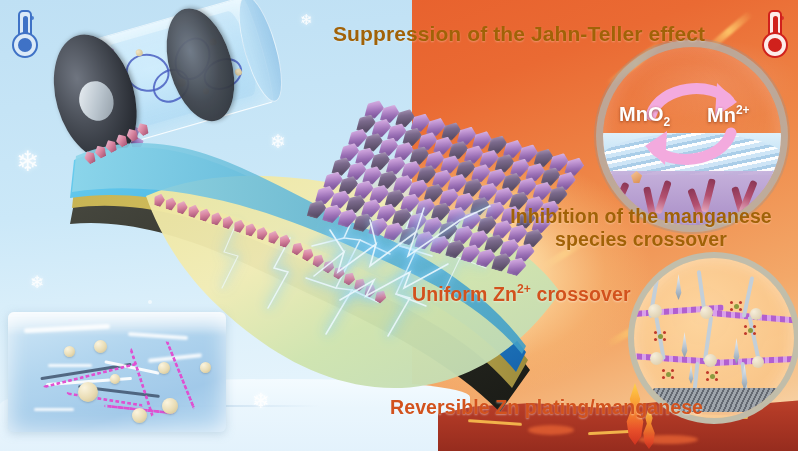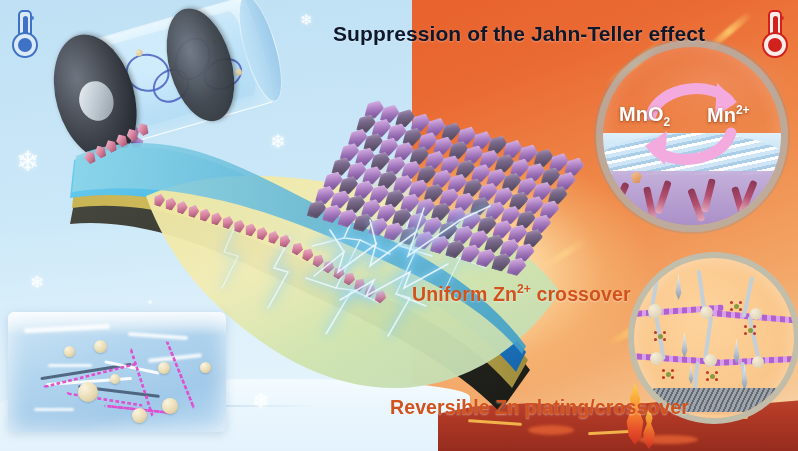--- a/index.html
+++ b/index.html
@@ -147,21 +147,21 @@
     clip-path:polygon(50% 0,72% 72%,50% 100%,28% 72%);}
   .electrode-sub{position:absolute;left:14px;bottom:6px;width:130px;height:24px;
     background:repeating-linear-gradient(92deg,#5c6470 0 2px,#9aa3ad 2px 5px);
     transform:skewX(-24deg);border-radius:2px;opacity:.95;}
   .ion{position:absolute;width:12px;height:12px;}
   .ion b{position:absolute;left:4px;top:4px;width:5px;height:5px;border-radius:50%;background:#8a9a3e;display:block;}
   .ion i{position:absolute;width:3px;height:3px;border-radius:50%;background:#c0392b;display:block;}
 
   
   .cap{position:absolute;font-weight:bold;letter-spacing:.1px;white-space:nowrap;}
-  .cap-blue{color:#0f172a;text-shadow:0 1px 2px rgba(255,255,255,.30);}
+  .cap-blue{color:#a16207;text-shadow:0 1px 2px rgba(255,255,255,.30);}
   .cap-orange{color:#d2521d;text-shadow:0 1px 2px rgba(255,255,255,.45);}
   .cap sup{font-size:.62em;vertical-align:super;}
   #cap-jahn-teller{left:333px;top:22px;font-size:21px;}
   #cap-inhibition{left:508px;top:205px;font-size:19.5px;text-align:center;line-height:1.18;white-space:normal;width:266px;}
   #cap-uniform{left:412px;top:282px;font-size:19.5px;}
   #cap-reversible{left:390px;top:396px;font-size:19.5px;}
 </style>
 </head>
 <body>
 
@@ -617,20 +617,24 @@
         <i style="left:9px;top:1px;"></i>
         <i style="left:0;top:8px;"></i>
         <i style="left:9px;top:8px;"></i>
     </div>
 
     <div class="electrode-sub"></div>
   </div>
 
   <div id="cap-jahn-teller" class="cap cap-blue">Suppression of the Jahn-Teller effect</div>
 
+  <div id="cap-inhibition" class="cap cap-blue">
+    <span>Inhibition of the manganese</span><br>
+    <span>species crossover</span>
+  </div>
 
   <div id="cap-uniform" class="cap cap-orange">
     <span>Uniform Zn</span><sup>2+</sup><span> crossover</span>
   </div>
 
-  <div id="cap-reversible" class="cap cap-orange">Reversible Zn plating/crossover</div>
+  <div id="cap-reversible" class="cap cap-orange">Reversible Zn plating/manganese</div>
 
 </div>
 
 </body></html>

